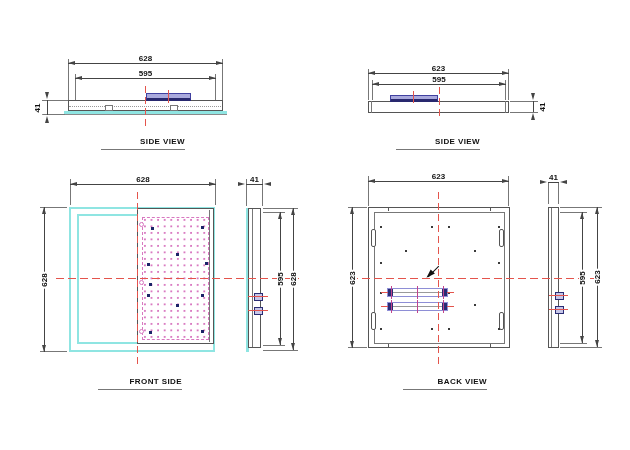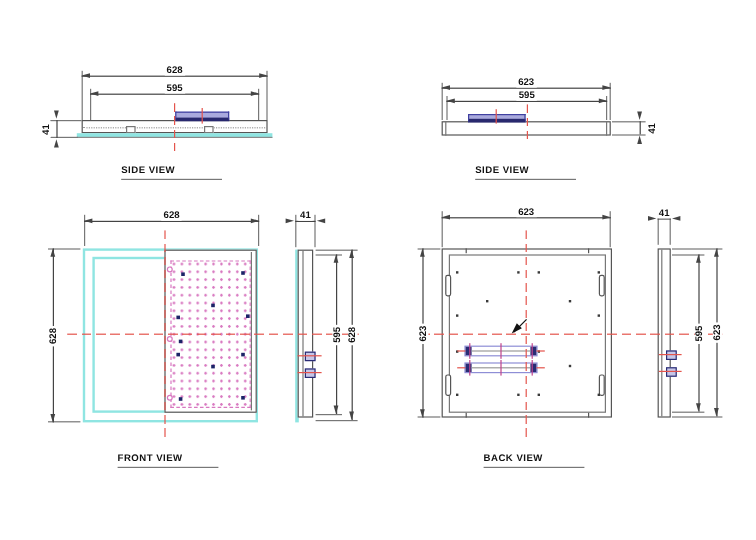--- a/index.html
+++ b/index.html
@@ -60,21 +60,21 @@
   
   .pink{position:absolute;border:1px dashed var(--led_pink);
         background-image:radial-gradient(circle at 2px 2px,var(--led_pink) 0.8px,transparent 1.3px);
         background-size:6.6px 6.5px;}
   .notch{position:absolute;width:5px;height:5px;border:1px solid var(--led_pink);border-radius:50%;background:#fff;}
   .nsq{position:absolute;width:3px;height:3px;background:var(--navy);z-index:3;}
   .hole{position:absolute;width:2px;height:2px;background:#3a3a3a;z-index:3;}
   .leader{position:absolute;width:15px;height:1px;background:#111;transform:rotate(-45deg);z-index:6;}
   .leader::before{content:"";position:absolute;left:-2px;top:-3px;width:0;height:0;border-style:solid;
     border-width:3px 9px 3px 0;border-color:transparent #111 transparent transparent;}
-  .vlabel{position:absolute;width:84px;text-align:left;font-size:8px;font-weight:bold;
+  .vlabel{position:absolute;width:84px;text-align:right;font-size:8px;font-weight:bold;
           letter-spacing:.4px;color:#111;border-bottom:1px solid #777;padding-bottom:2px;line-height:1.1;}
 </style>
 </head>
 <body>
 
 <div id="canvas">
 
   <div>
     <div class="ln" style="left:68px;top:59px;width:1px;height:41px;"></div>
     <div class="ln" style="left:222px;top:59px;width:1px;height:41px;"></div>
@@ -141,21 +141,21 @@
     <div class="cyanbox" style="left:69px;top:207px;width:146px;height:145px;"></div>
     <div class="cyanbox" style="left:77px;top:214px;width:130px;height:130px;"></div>
     <div class="box" style="left:137px;top:208px;width:77px;height:136px;"></div>
     <div class="ln" style="left:209px;top:210px;width:1px;height:132px;"></div>
     <div class="pink" style="left:142px;top:217px;width:67px;height:123px;"></div>
     <div class="notch" style="left:139px;top:222px;"></div>
     <div class="notch" style="left:139px;top:280px;"></div>
     <div class="notch" style="left:139px;top:329px;"></div>
     <div class="rv" style="left:137px;top:192px;height:174px;"></div>
     <div class="rh" style="left:56px;top:278px;width:243px;"></div>
-    <div class="vlabel" style="left:98px;top:378px;">FRONT VIEW</div>
+    <div class="vlabel" style="left:98px;top:378px;">FRONT SIDE</div>
   </div>
 
   <div>
     <div class="ln" style="left:246px;top:179px;width:1px;height:27px;"></div>
     <div class="ln" style="left:262px;top:179px;width:1px;height:27px;"></div>
     <div class="dimh out" style="left:246px;top:184px;width:17px;">
       <span class="lbl">41</span>
     </div>
     <div class="cyanv" style="left:246px;top:208px;width:3px;height:144px;"></div>
     <div class="box" style="left:248px;top:208px;width:13px;height:140px;"></div>

